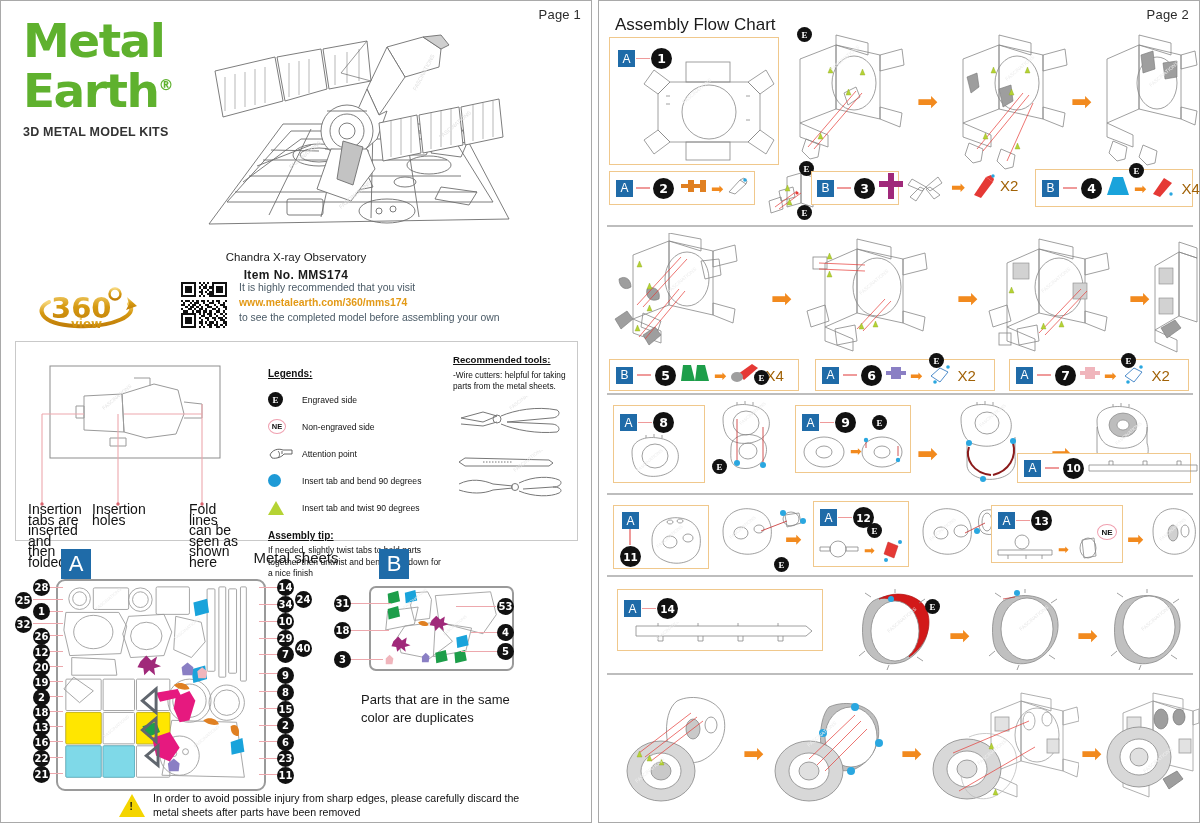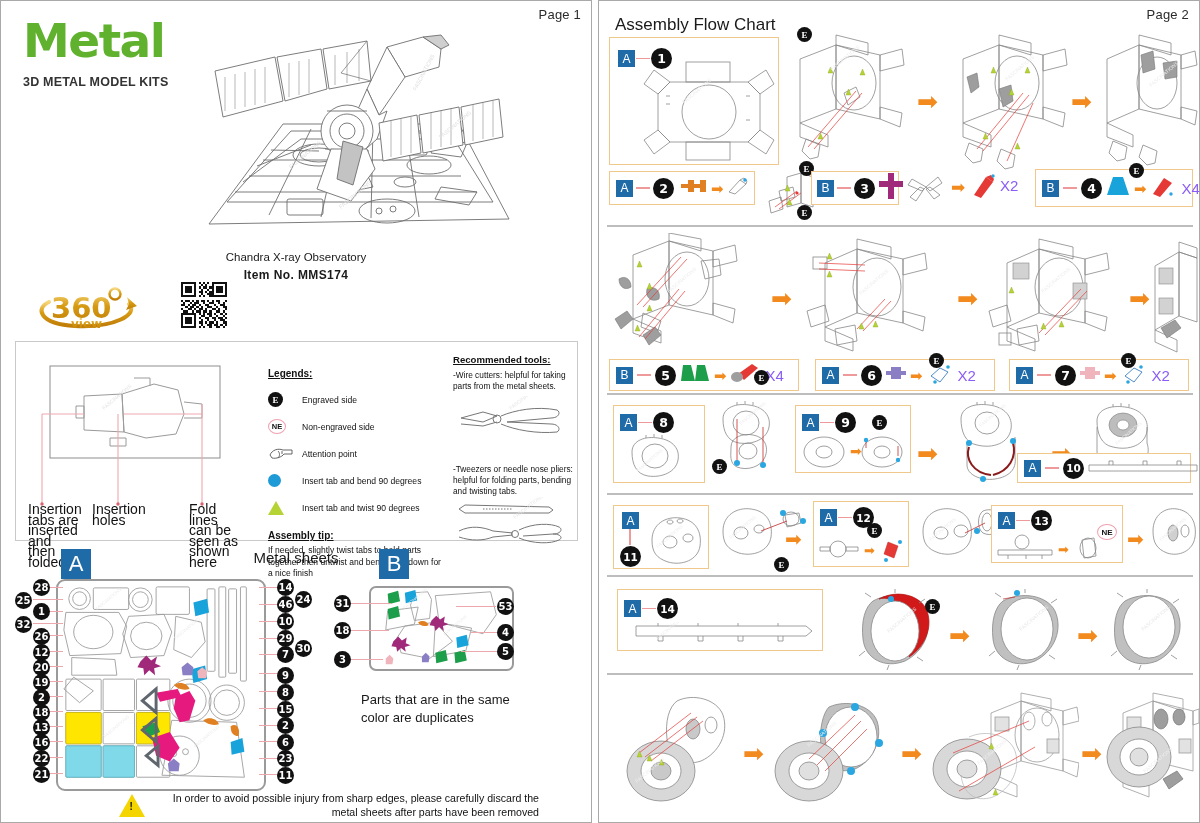--- a/index.html
+++ b/index.html
@@ -115,42 +115,42 @@
   .numdot.sm { font-size:10px; }
   .lead { position:absolute; height:1px; background:#eda8ad; }
 
   .dupnote {
     position:absolute; left:360px; top:690px; width:175px;
     font-size:13px; line-height:18px; color:#1a1a1a;
   }
   .warn-wrap { position:absolute; left:118px; top:790px; width:420px; display:flex; gap:8px; align-items:center; }
   .warn-tri { width:0;height:0;border-left:13px solid transparent;border-right:13px solid transparent;border-bottom:23px solid #f4d500; position:relative; flex:none;}
   .warn-tri:after{content:"!";position:absolute;left:-2.5px;top:7px;font-size:10px;font-weight:bold;color:#111;}
-  .warn-txt { font-size:10.6px; line-height:14px; color:#111;text-align:right; }
+  .warn-txt { font-size:10.6px; line-height:14px; color:#111; }
 
   
   .flow-title { position:absolute; left:16px; top:14px; font-size:17px; color:#1a1a1a; }
 
   .band { position:absolute; left:8px; width:586px; border-top:2.5px solid #bdbdbd; }
   .stepbox {
     position:absolute; border:1.2px solid #f0c88c; background:#fff;
     display:flex; align-items:center;
   }
   .sb-badge {
     width:17px;height:17px;background:#1f6ba8;color:#fff;font-size:12px;
     display:flex;align-items:center;justify-content:center;flex:none;
   }
   .sb-dash { width:14px;height:1.6px;background:#ef9a9a; flex:none; margin:0 1px;}
   .sb-num {
     width:21px;height:21px;border-radius:50%;background:#111;color:#fff;
     font-size:12.5px;font-weight:bold;display:flex;align-items:center;justify-content:center;flex:none;
     font-family:"DejaVu Sans", sans-serif;
   }
   .sb-num.sm { font-size:10.5px; }
-  .mult { color:#8b5cf6; font-size:15px; font-weight:500; margin-left:3px; }
+  .mult { color:#a16207; font-size:15px; font-weight:500; margin-left:3px; }
   .oarrow { color:#f28a1e; font-size:15px; line-height:1; }
   .bigarrow { position:absolute; color:#f28a1e; font-size:25px; line-height:1; }
   .edot {
     position:absolute; width:15px;height:15px;border-radius:50%;background:#111;color:#fff;
     font-size:9px;font-weight:bold;display:flex;align-items:center;justify-content:center;
     font-family:"Liberation Serif", serif;
   }
   .nedot {
     position:absolute; width:20px;height:16px;border-radius:50%;background:#fff;border:1.2px solid #f0a0b0;
     color:#111;font-size:8px;font-weight:bold;display:flex;align-items:center;justify-content:center;
@@ -161,20 +161,23 @@
 </style>
 </head>
 <body>
 
 <div class="sheet page-left">
 
   <div class="page-num">Page 1</div>
 
   <div class="brand">
     <div class="brand-l1">Metal</div>
+    <div class="brand-l2">
+      <span>Earth</span><span class="brand-reg">®</span>
+    </div>
     <div class="brand-sub">3D METAL MODEL KITS</div>
   </div>
 
   <div class="hero">
     <svg viewBox="0 0 330 225" xmlns="http://www.w3.org/2000/svg">
       <g fill="none" stroke="#6e6e6e" stroke-width="0.9">
 
         <path d="M18 205 L92 105 L268 105 L318 200 Z" fill="#fff"></path>
         <path d="M36 183 L100 112 L258 112 L302 183 Z"></path>
         <path d="M52 163 L110 120 L246 120"></path>
@@ -291,20 +294,25 @@
           <path d="M9 15h2v1H9zM13 15h1v1h-1zM16 15h1v1h-1zM19 15h1v1h-1z"></path>
           <path d="M8 16h1v1H8zM11 16h2v1h-2zM14 16h2v1h-2zM17 16h2v1h-2zM20 16h1v1h-1z"></path>
           <path d="M9 17h1v1H9zM12 17h1v1h-1zM15 17h1v1h-1zM18 17h2v1h-2z"></path>
           <path d="M8 18h2v1H8zM11 18h1v1h-1zM13 18h2v1h-2zM16 18h1v1h-1zM19 18h2v1h-2z"></path>
           <path d="M9 19h1v1H9zM12 19h2v1h-2zM15 19h2v1h-2zM18 19h1v1h-1zM20 19h1v1h-1z"></path>
           <path d="M8 20h1v1H8zM10 20h1v1h-1zM13 20h1v1h-1zM16 20h2v1h-2zM19 20h1v1h-1z"></path>
         </g>
       </svg>
     </div>
 
+    <div class="promo">
+      <div>It is highly recommended that you visit</div>
+      <div class="url">www.metalearth.com/360/mms174</div>
+      <div>to see the completed model before assembling your own</div>
+    </div>
   </div>
 
   <div class="legend-panel">
 
     <div class="fold-demo">
       <svg viewBox="0 0 230 180" xmlns="http://www.w3.org/2000/svg">
         <rect x="24" y="14" width="170" height="92" fill="none" stroke="#8d8d8d" stroke-width="1"></rect>
         <g fill="none" stroke="#9a9a9a" stroke-width="1">
           <path d="M58 44 L96 42 L98 80 L58 78 Z"></path>
           <path d="M96 42 L128 32 L152 38 L158 62 L150 82 L120 86 L98 80 Z"></path>
@@ -388,21 +396,20 @@
           <g fill="none" stroke="#777" stroke-width="1">
             <path d="M8 22 L30 16 L44 20 L30 26 Z"></path>
             <path d="M8 28 L30 30 L44 26"></path>
             <circle cx="44" cy="23" r="4"></circle>
             <path d="M48 20 C62 14 84 10 104 14 C108 16 106 22 98 22 L54 26"></path>
             <path d="M48 28 C62 34 84 38 104 36 C108 34 106 28 98 28 L54 26"></path>
           </g>
           <text x="58" y="14" font-size="5" fill="#e6e6e6" font-family="Liberation Sans, sans-serif" transform="rotate(-38 58 14)">FASCINATIONS</text>
         </svg>
       </div>
-      <div class="tools-t" style="margin-top:14px">-Tweezers or needle nose pliers:  helpful for folding parts,  bending and twisting tabs.</div>
       <div>
         <svg width="112" height="52" viewBox="0 0 112 52" xmlns="http://www.w3.org/2000/svg">
           <g fill="none" stroke="#777" stroke-width="1">
             <path d="M6 12 L12 8 L96 10 L100 13 L96 16 L12 16 Z"></path>
             <path d="M30 12 L60 12" stroke-dasharray="1.5 1.5"></path>
             <path d="M6 34 C18 28 30 30 40 34 L60 36"></path>
             <path d="M6 40 C18 44 30 44 40 40 L60 38"></path>
             <circle cx="62" cy="37" r="3.5"></circle>
             <path d="M66 33 C80 26 98 26 106 30 C110 32 108 37 100 37 L70 39"></path>
             <path d="M66 41 C80 47 98 47 106 43 C110 41 108 37 100 37"></path>
@@ -530,24 +537,24 @@
   <div class="numdot sm" style="left:32px; top:673px">19</div>
   <div class="numdot sm" style="left:32px; top:688px">2</div>
   <div class="numdot sm" style="left:32px; top:703px">18</div>
   <div class="numdot sm" style="left:32px; top:718px">13</div>
   <div class="numdot sm" style="left:32px; top:733px">16</div>
   <div class="numdot sm" style="left:32px; top:749px">22</div>
   <div class="numdot sm" style="left:32px; top:765px">21</div>
 
   <div class="numdot sm" style="left:276px; top:578px">14</div>
   <div class="numdot sm" style="left:294px; top:590px">24</div>
-  <div class="numdot sm" style="left:276px; top:595px">46</div>
+  <div class="numdot sm" style="left:276px; top:595px">34</div>
   <div class="numdot sm" style="left:276px; top:612px">10</div>
   <div class="numdot sm" style="left:276px; top:629px">29</div>
-  <div class="numdot sm" style="left:294px; top:639px">30</div>
+  <div class="numdot sm" style="left:294px; top:639px">40</div>
   <div class="numdot" style="left:276px; top:645px">7</div>
   <div class="numdot" style="left:276px; top:666px">9</div>
   <div class="numdot" style="left:276px; top:683px">8</div>
   <div class="numdot sm" style="left:276px; top:700px">15</div>
   <div class="numdot" style="left:276px; top:716px">2</div>
   <div class="numdot" style="left:276px; top:733px">6</div>
   <div class="numdot sm" style="left:276px; top:749px">23</div>
   <div class="numdot sm" style="left:276px; top:766px">11</div>
 
   <div class="sheet-b">

